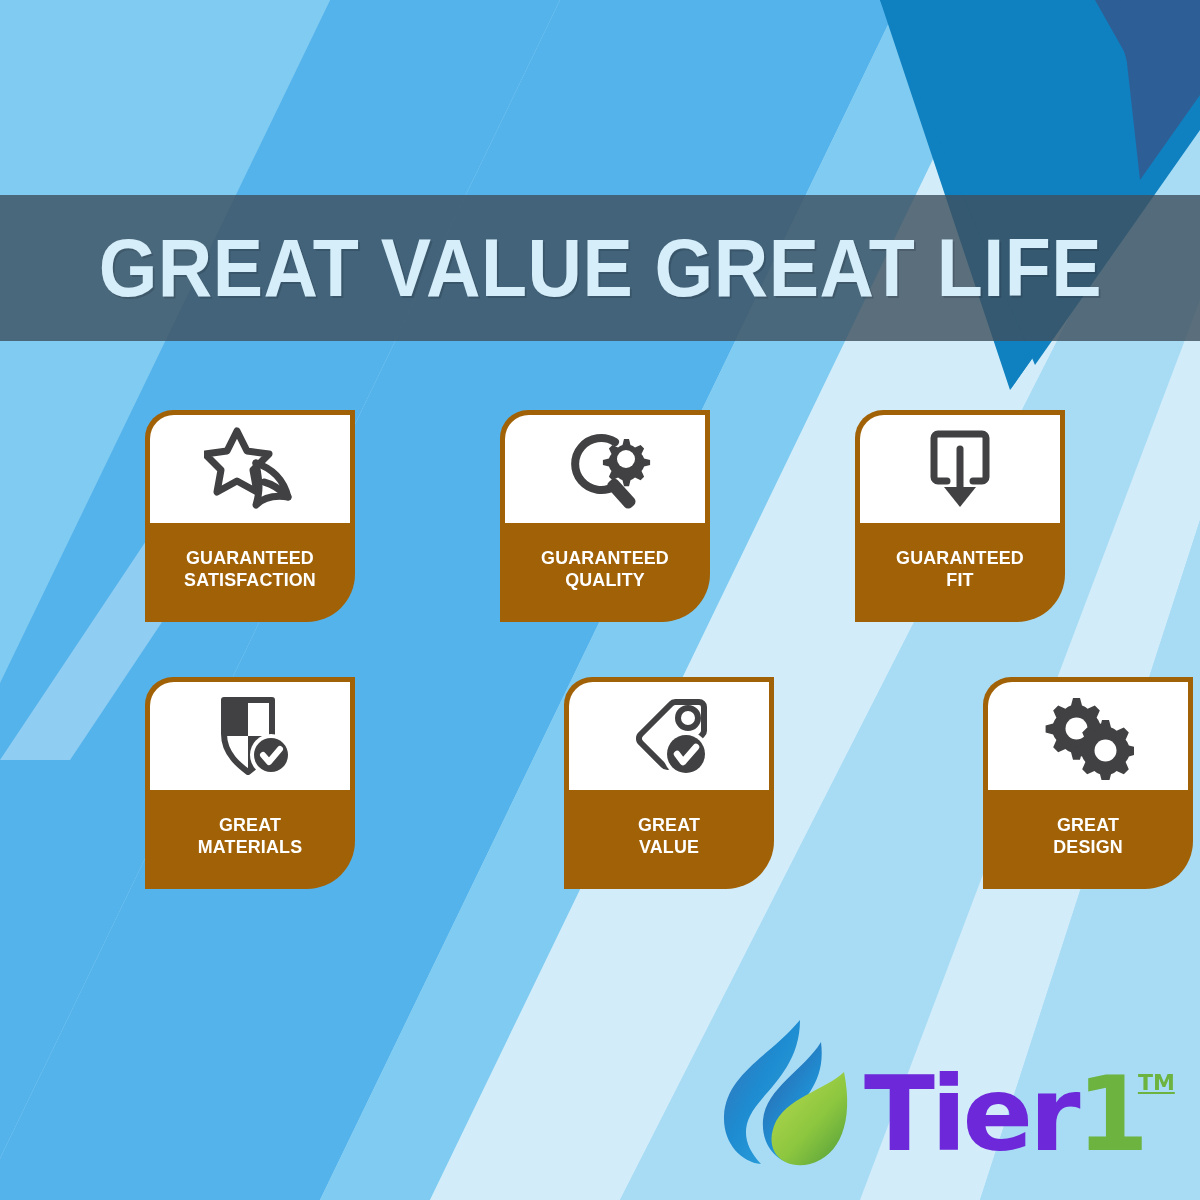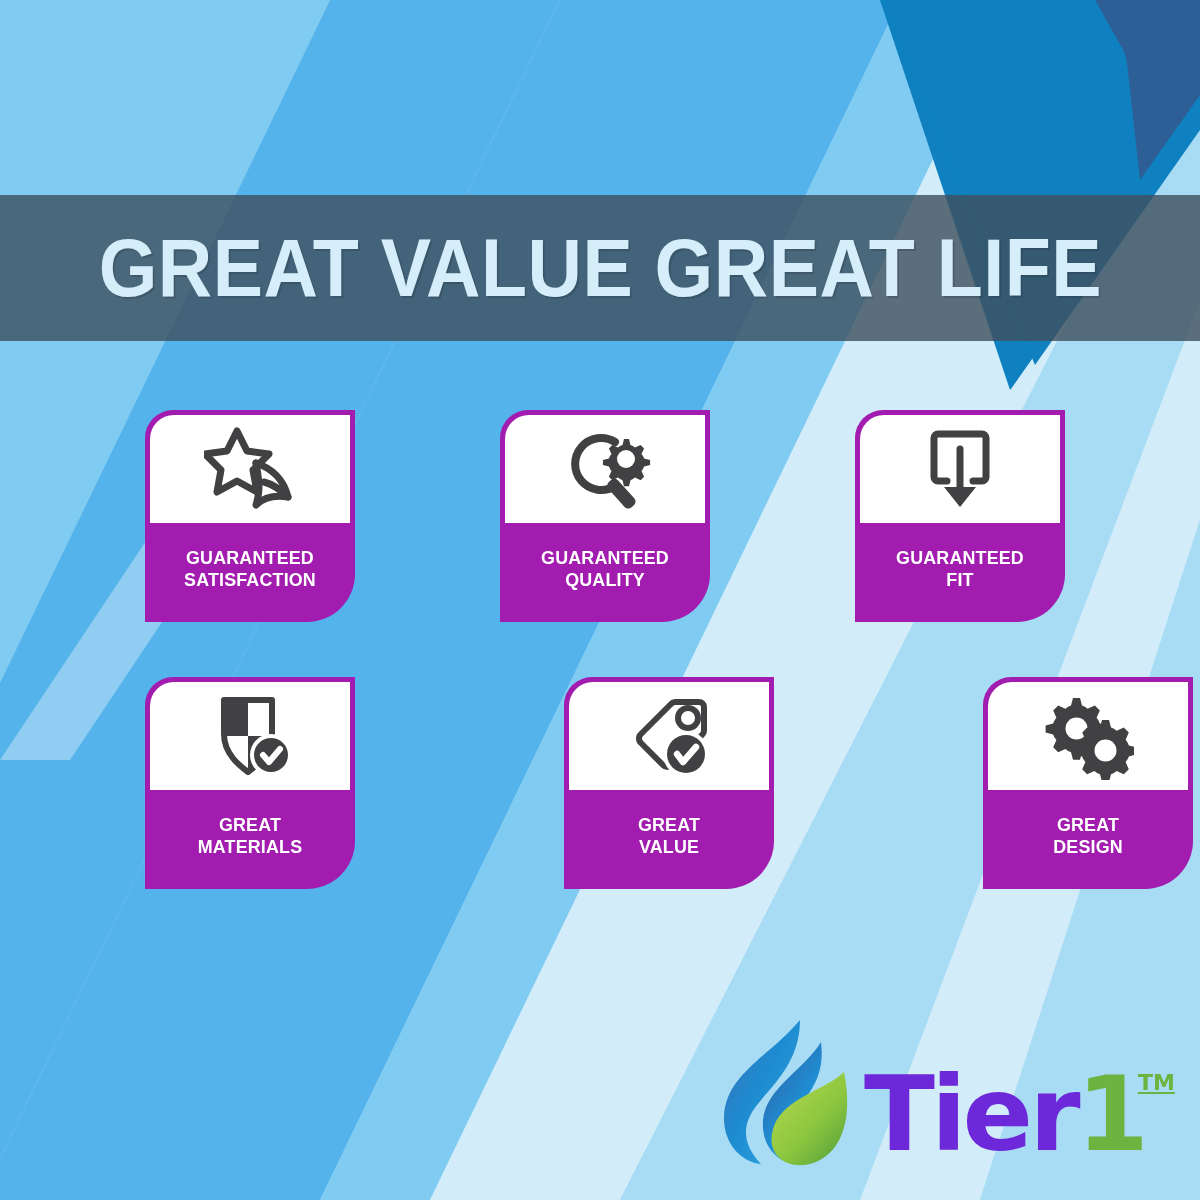--- a/index.html
+++ b/index.html
@@ -32,21 +32,21 @@
   }
 
   
   .grid{position:absolute;left:145px;top:410px;width:930px;}
   .row{display:flex;}
   .row + .row{margin-top:55px;gap:32px;}
   .spacer{width:145px;flex:none;}
 
   .card{
     position:relative;width:210px;height:212px;flex:none;
-    background:#a21caf;
+    background:#a16207;
     border-radius:28px 0 48px 0;
     box-sizing:border-box;
     display:flex;flex-direction:column;
     overflow:hidden;
   }
   .card-top{
     height:108px;margin:5px 5px 0 5px;
     background:#ffffff;
     border-radius:24px 0 0 0;
     display:flex;align-items:center;justify-content:center;

